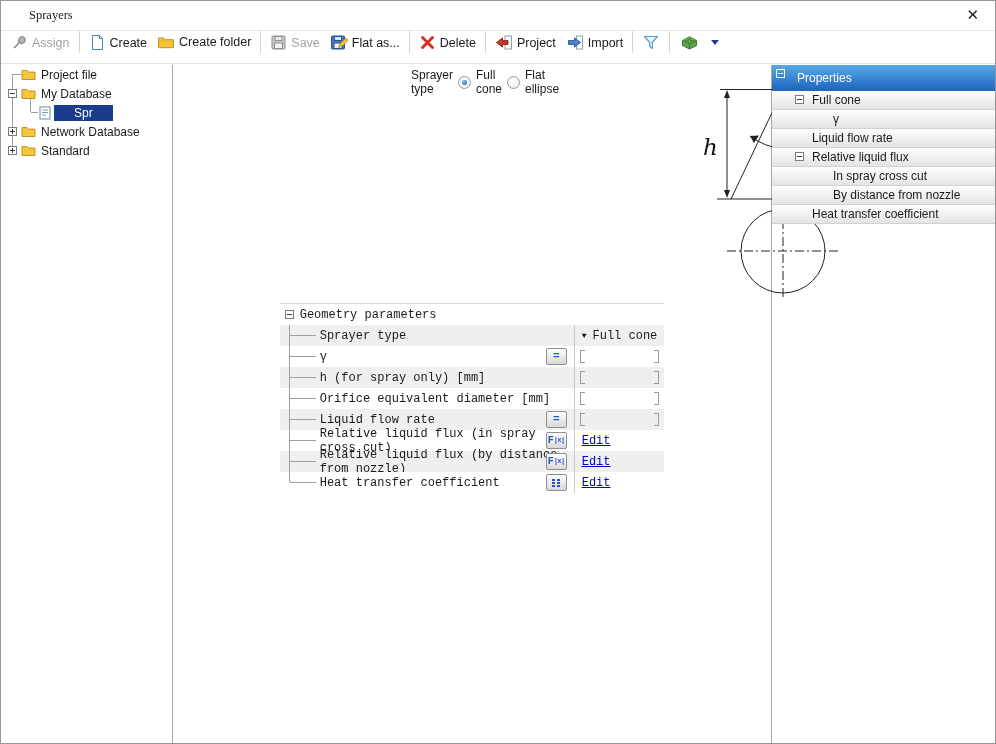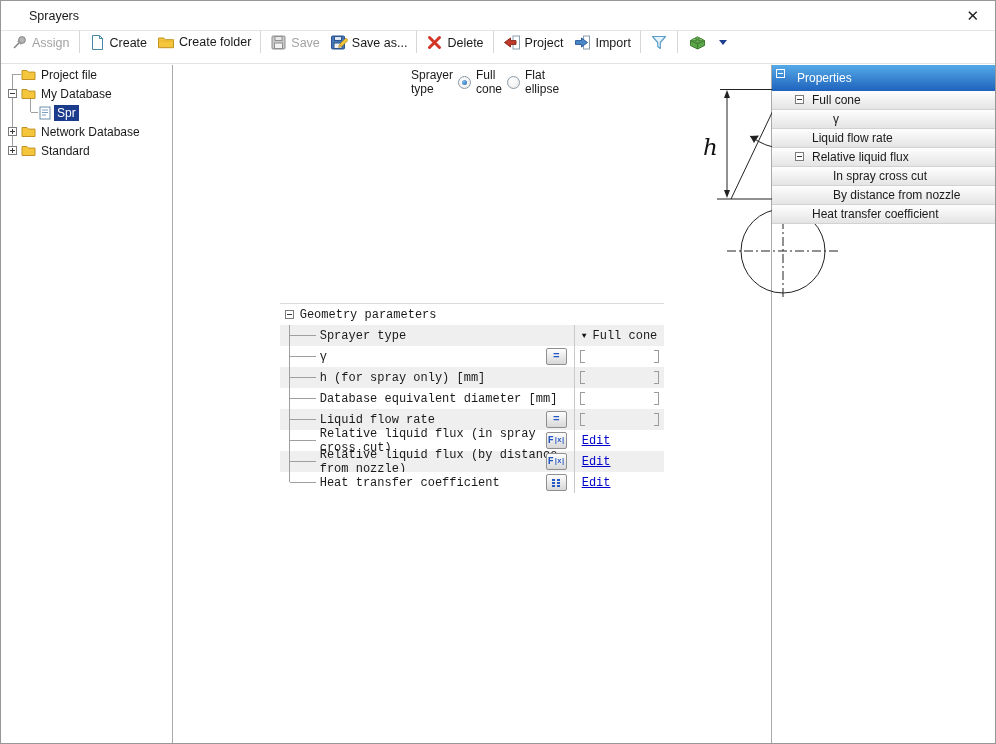--- a/index.html
+++ b/index.html
@@ -2,21 +2,21 @@
 <html><head>
 <meta charset="utf-8">
 <style>
   * { box-sizing: border-box; margin: 0; padding: 0; }
   html,body { background:#fff; }
   body { font-family:"Liberation Sans", sans-serif; font-size:12px; color:#1a1a1a; }
 
   .window { position:relative; width:996px; height:744px; border:1px solid #979797; background:#fff; overflow:hidden; }
 
   
-  .titlebar { height:30px; display:flex; align-items:center; padding:0 16px 0 28px; border-bottom:1px solid #e5e5e5; }
+  .titlebar { height:30px; display:flex; align-items:center; padding:0 16px 0 28px; border-bottom:1px solid #e5e5e5;font-family:Liberation Serif, serif; }
   .title { font-size:12.5px; }
   .close-btn { margin-left:auto; font-size:15px; color:#222; line-height:1; cursor:default; }
 
   
   .toolbar { height:33px; display:flex; align-items:flex-start; padding:0 5px; border-bottom:1px solid #e2e2e2; }
   .tbtn { display:flex; align-items:center; gap:4px; padding:3px 5px; font-size:12.5px; white-space:nowrap; }
   .tbtn.disabled { color:#a3a3a3; }
   .tsep { width:1px; height:22px; background:#d6d6d6; margin:0 4px; flex:0 0 1px; }
   .caret { width:0; height:0; border-left:4px solid transparent; border-right:4px solid transparent; border-top:5px solid #1e3f8f; margin-left:7px; }
 
@@ -28,21 +28,21 @@
 
   
   .trow { height:19px; display:flex; align-items:center; position:relative; }
   .tl { position:absolute; background:#9f9f9f; }
   .xp { width:9px; height:9px; border:1px solid #7b7b7b; background:#fff; position:relative; display:inline-block; flex:0 0 9px; }
   .xp::before { content:""; position:absolute; left:1px; right:1px; top:3px; border-top:1px solid #3a3a3a; }
   .xp.plus::after { content:""; position:absolute; top:1px; bottom:1px; left:3px; border-left:1px solid #3a3a3a; }
   .xp.white { border-color:#fff; background:transparent; }
   .xp.white::before { border-color:#fff; }
   .tlabel { margin-left:5px; }
-  .tlabel.selected { background:#1b3c8c; color:#fff; padding:1px 3px; margin-left:3px; }
+  .tlabel.selected { background:#1b3c8c; color:#fff; padding:1px 20px; margin-left:3px; }
 
   
   .top-section { height:238px; background:#f2f2f2; position:relative; }
   .radio-row { position:absolute; top:3px; left:0; right:0; display:flex; justify-content:center; align-items:center; gap:5px; transform:translateX(13px); }
   .radio { width:13px; height:13px; border-radius:50%; border:1px solid #8a9aa6; background:radial-gradient(circle at 40% 35%, #ffffff, #e9e9e9); display:inline-block; position:relative; flex:0 0 13px; }
   .radio.sel::after { content:""; position:absolute; inset:3px; border-radius:50%; background:radial-gradient(circle at 35% 35%, #7db9ea, #1f64ad); }
   .diagram { position:absolute; left:201px; top:20px; }
 
   
   .ptable { height:189px; position:relative; border-top:1px solid #dadada;font-family:Liberation Mono, monospace; }
@@ -136,21 +136,21 @@
           <svg width="18" height="17" viewBox="0 0 18 17">
             <rect x="1.5" y="2" width="13" height="13" rx="1" fill="#4576b8" stroke="#2c5590"></rect>
             <rect x="4.5" y="2.5" width="7" height="4" fill="#dce7f3" stroke="#2c5590"></rect>
             <rect x="4" y="9" width="8" height="5.5" fill="#f2f2f2" stroke="#2c5590"></rect>
             <g transform="rotate(45 13 9)">
               <rect x="11.6" y="3.5" width="3" height="9" fill="#f3c53d" stroke="#b98f1f" stroke-width="0.8"></rect>
               <polygon points="11.6,12.5 14.6,12.5 13.1,15.2" fill="#e8dcc0" stroke="#b98f1f" stroke-width="0.8"></polygon>
             </g>
           </svg>
         </span>
-      <span>Save as...</span>
+      <span>Flat as...</span>
     </div>
     <div class="tsep"></div>
     <div class="tbtn">
       <span>
           <svg width="17" height="17" viewBox="0 0 17 17">
             <path d="M3.5 3.5 L13.5 13.5 M13.5 3.5 L3.5 13.5" stroke="#d23526" stroke-width="3" stroke-linecap="round" fill="none"></path>
           </svg>
         </span>
       <span>Delete</span>
     </div>
@@ -324,21 +324,21 @@
               <span>h (for spray only) [mm]</span>
             </div>
           <div class="value-area brackets">
               <span class="brk l"></span>
               <span class="brk r"></span>
             </div>
         </div>
 
         <div class="prow">
           <div class="label-area">
-              <span>Database equivalent diameter [mm]</span>
+              <span>Orifice equivalent diameter [mm]</span>
             </div>
           <div class="value-area brackets">
               <span class="brk l"></span>
               <span class="brk r"></span>
             </div>
         </div>
 
         <div class="prow alt">
           <div class="label-area">
               <span>Liquid flow rate</span>

